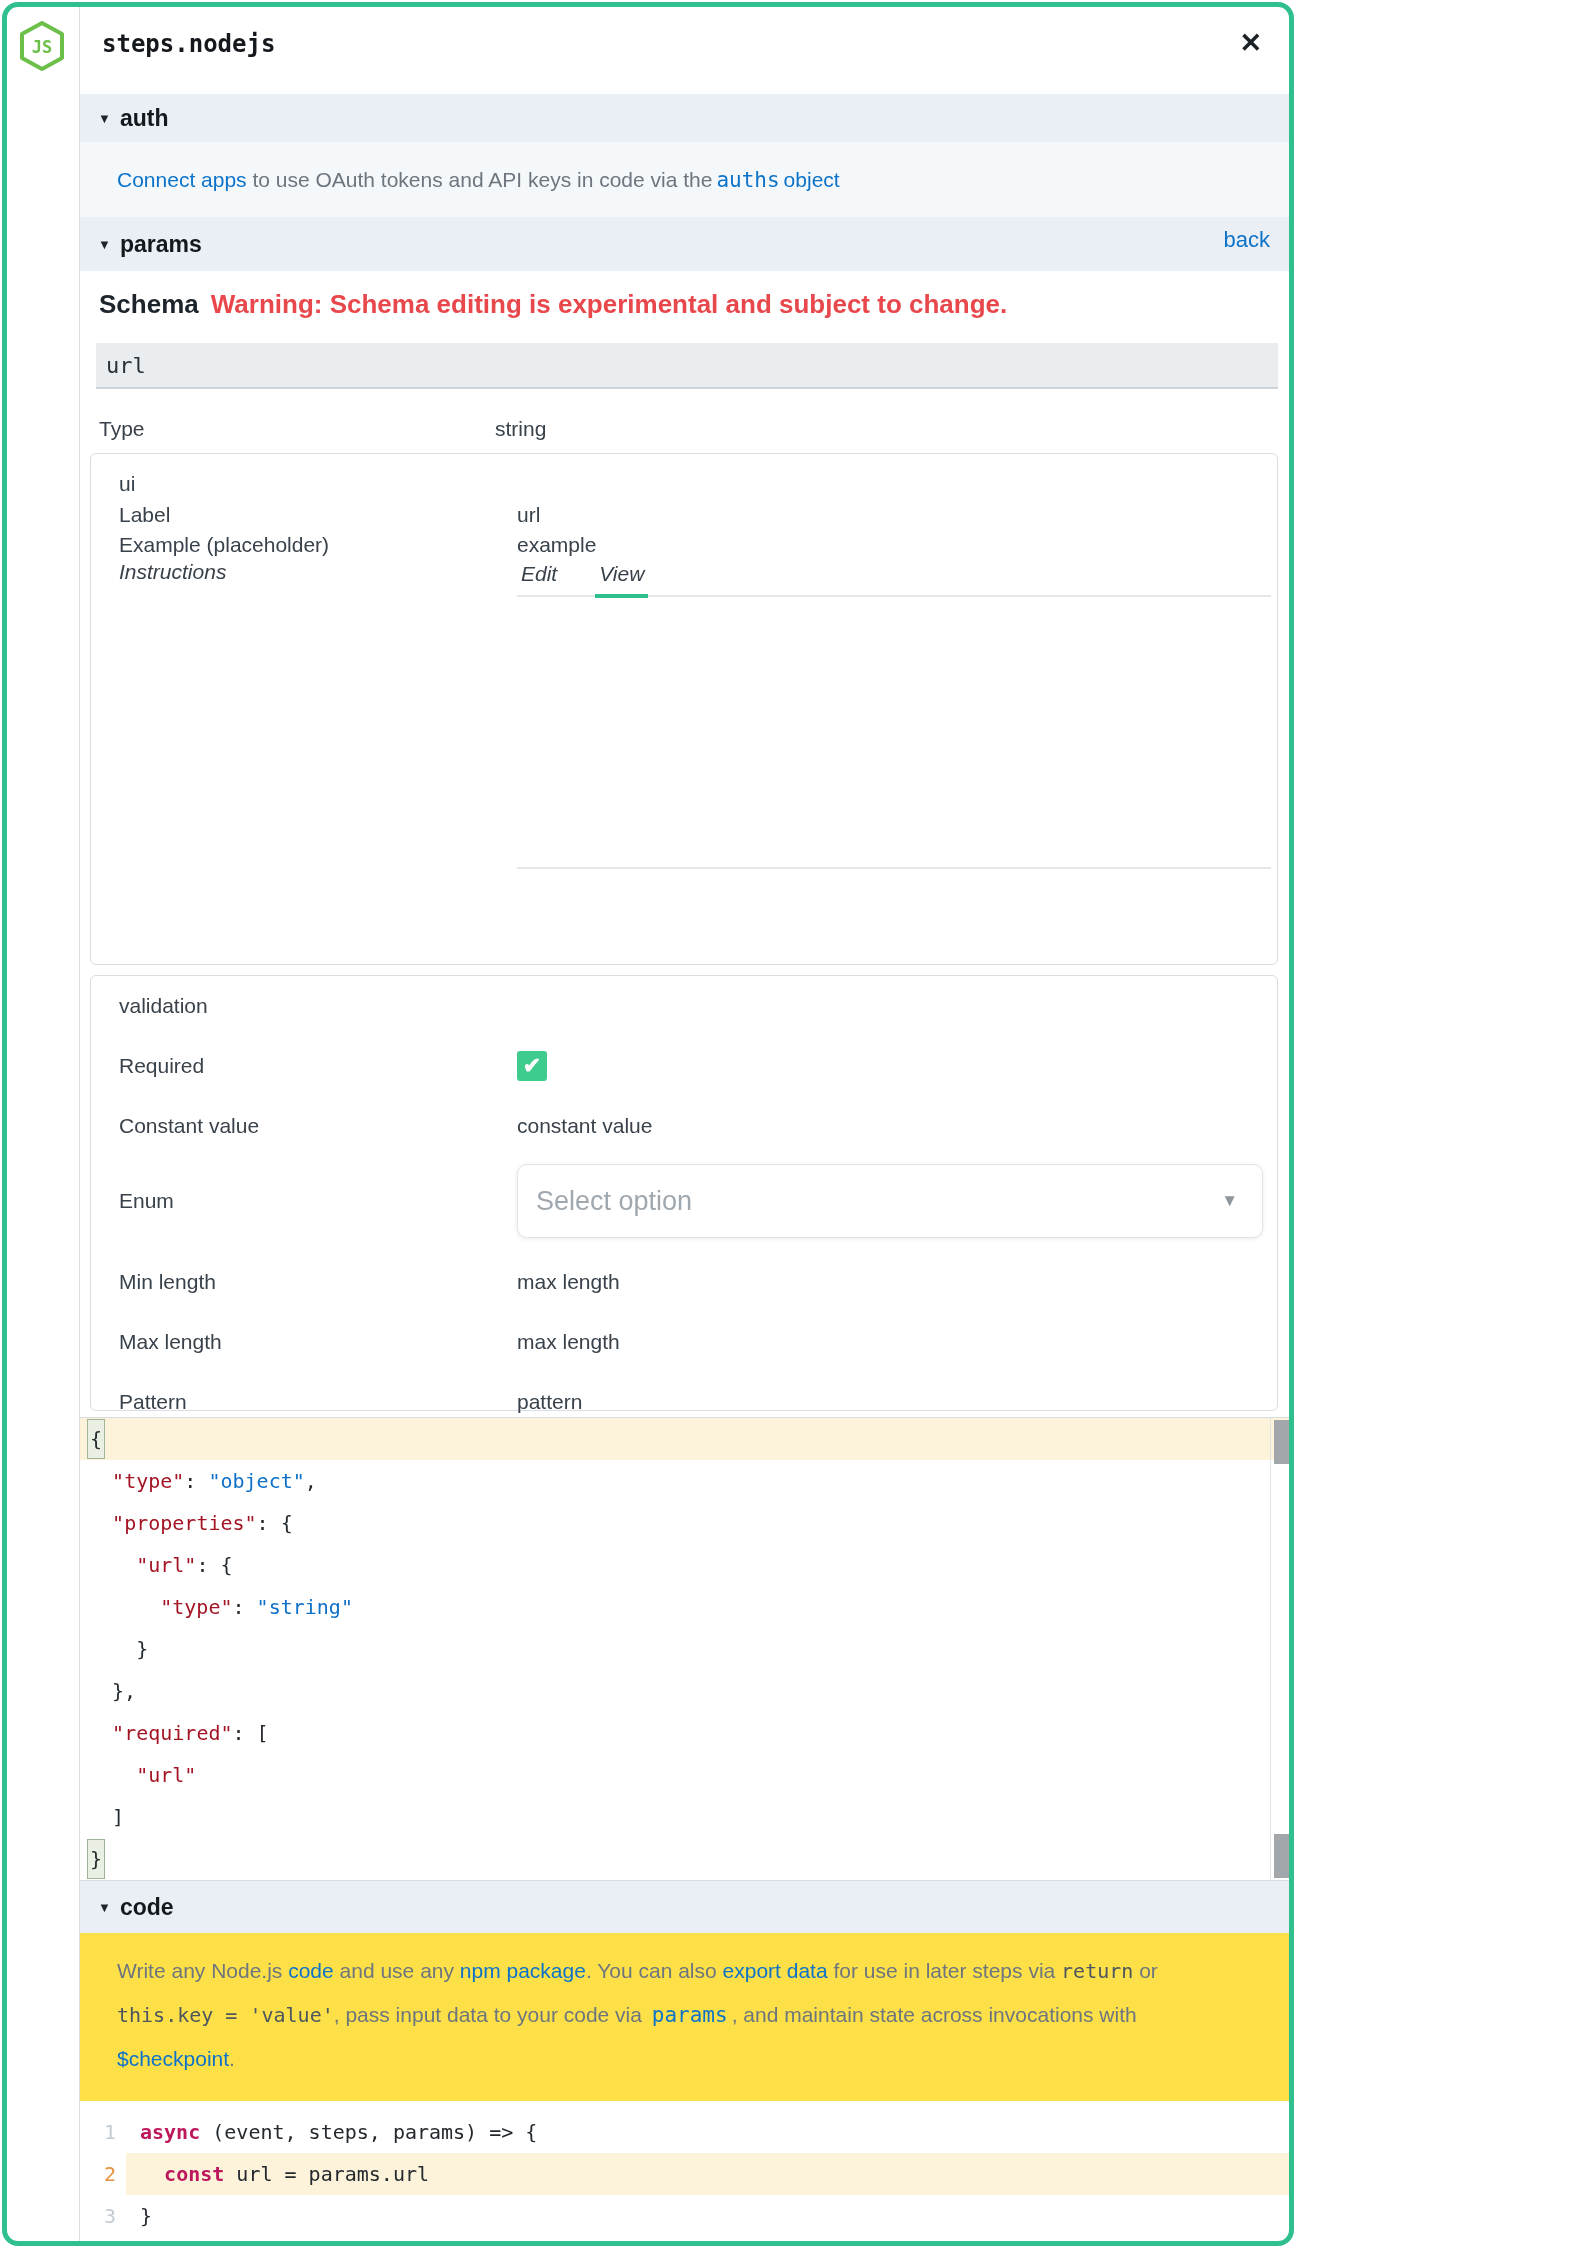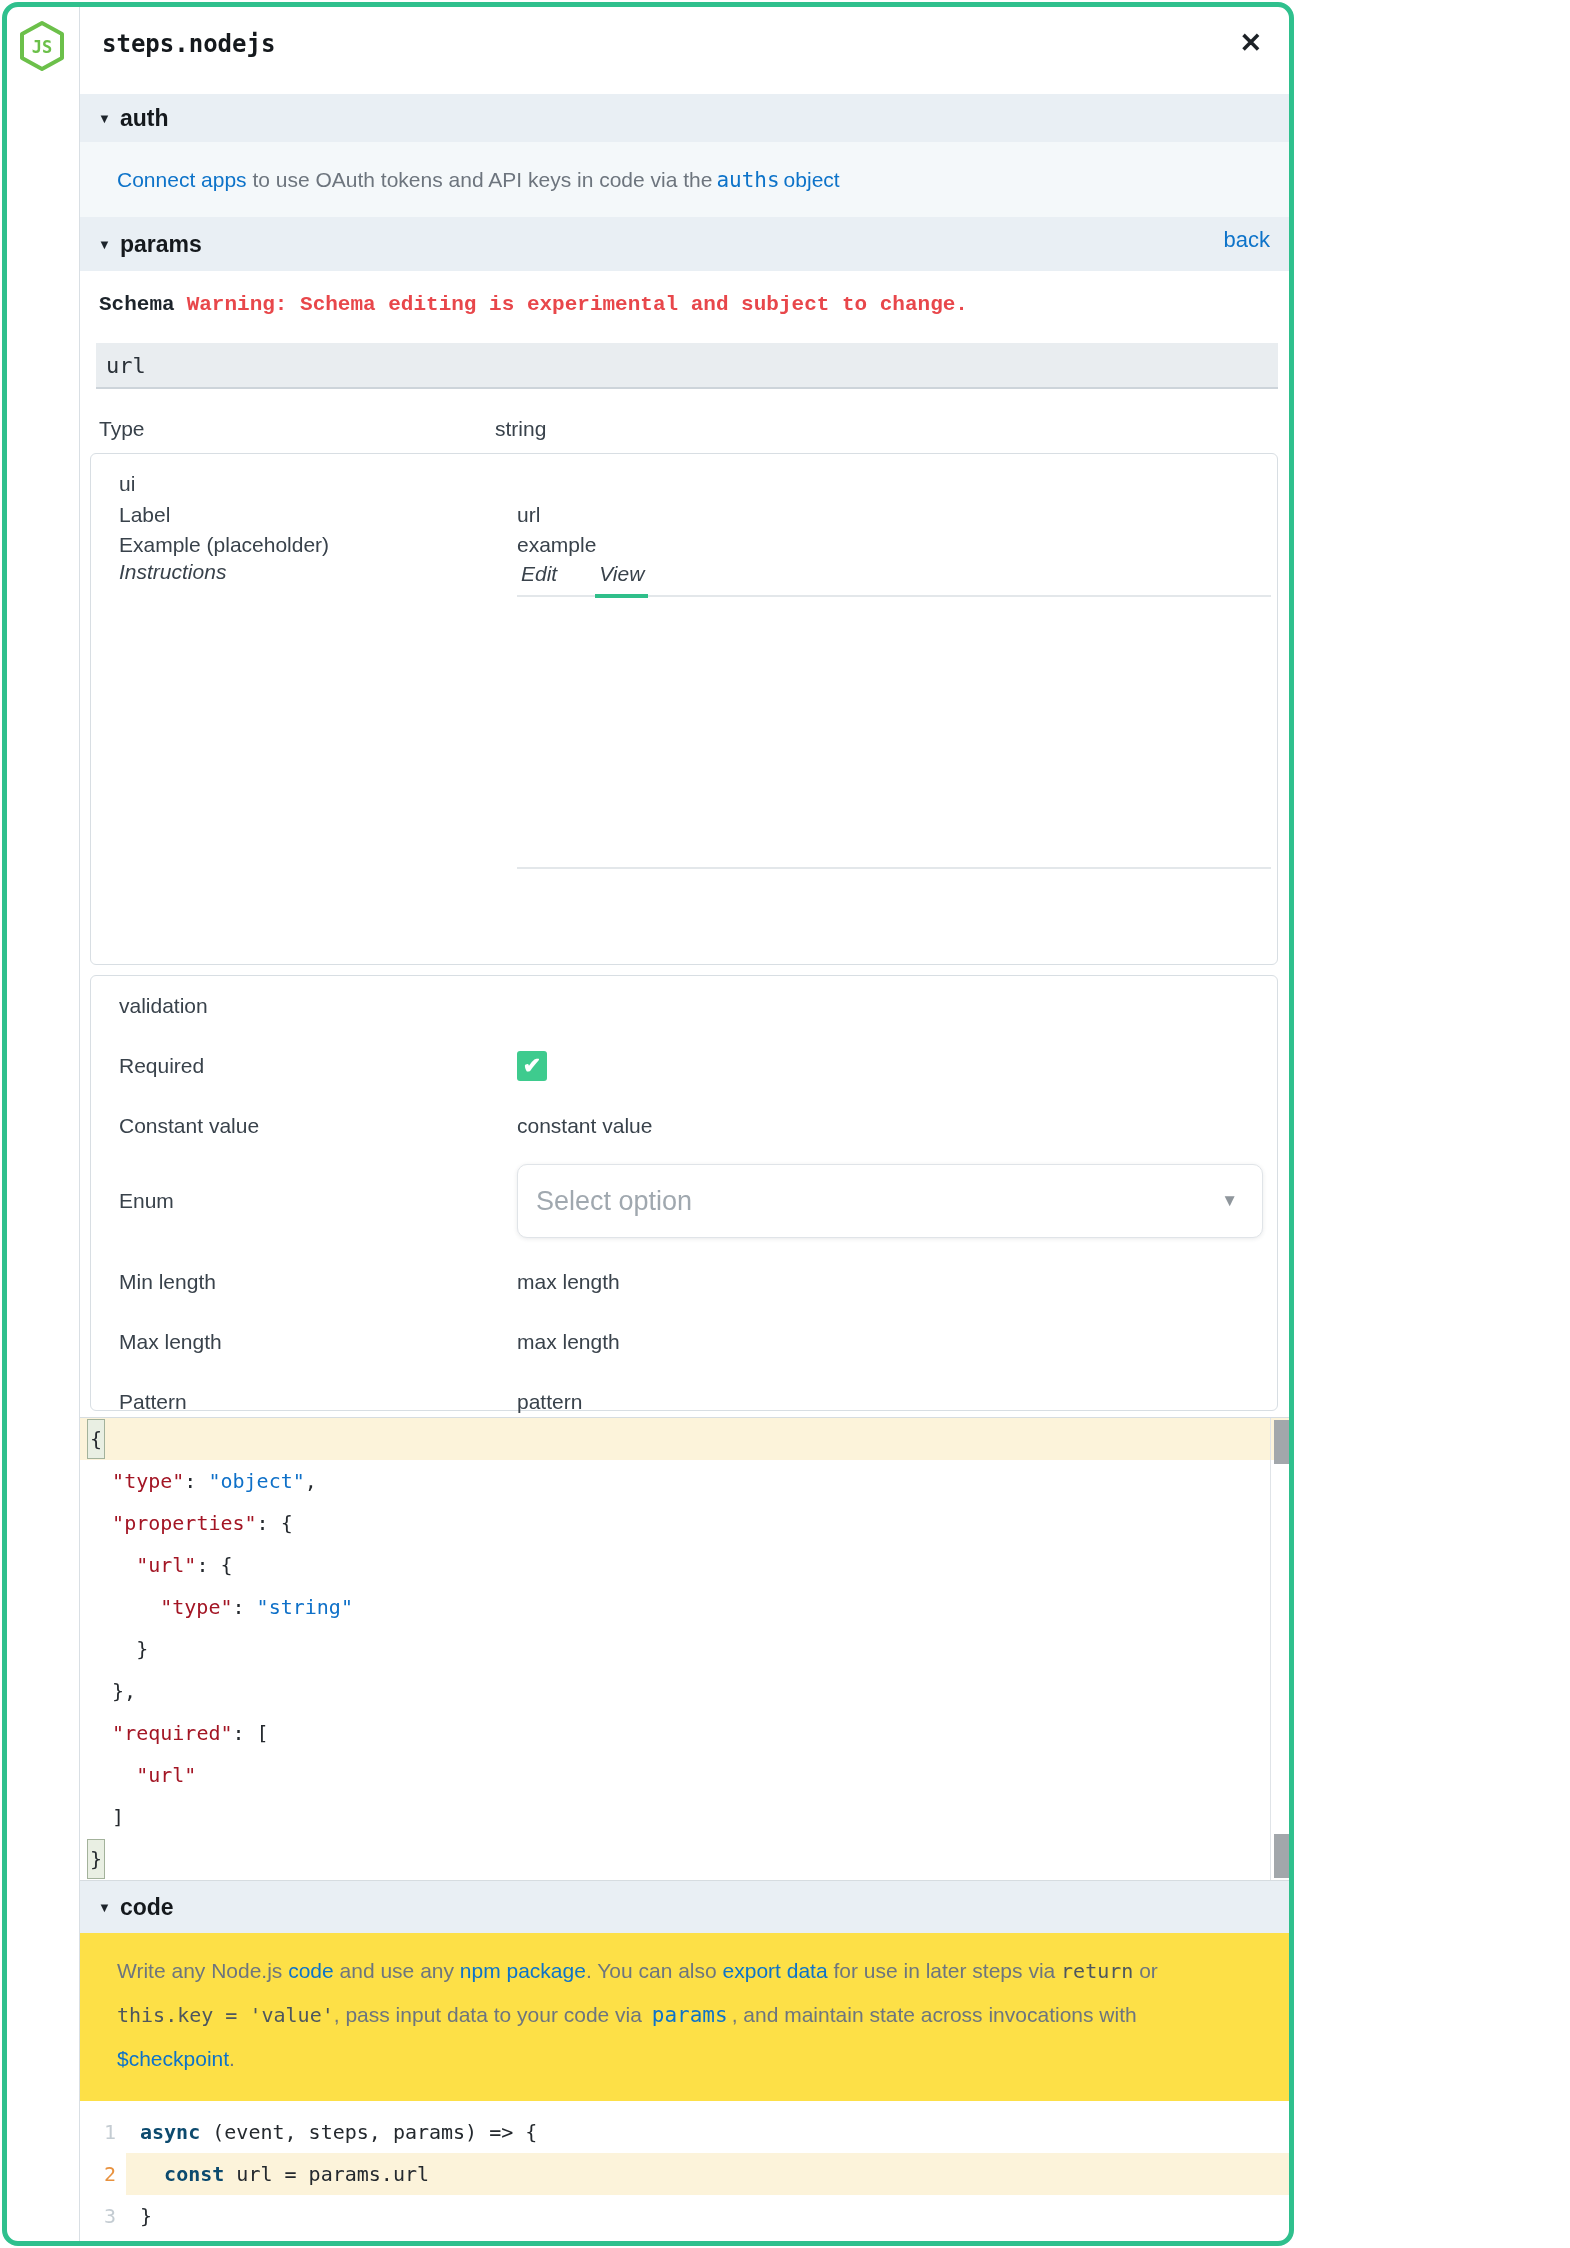--- a/index.html
+++ b/index.html
@@ -27,21 +27,21 @@
   .secbar.params-bar { height:54px; }
   .secbar.code-bar { height:52px; }
 
   .auth-desc { height:75px; background:#f4f8fa; display:flex; align-items:center; padding-left:37px; font-size:21px; color:#6d757e; }
 
   .seg-plain { color:inherit; white-space:pre-wrap; }
   .seg-link { color:#0d73c9; white-space:pre-wrap; cursor:pointer; }
   .seg-link-mono { color:#0d73c9; font-family:"DejaVu Sans Mono", monospace; font-size:21px; white-space:pre-wrap; cursor:pointer; padding:0 4px; }
   .seg-mono { color:#4d565e; font-family:"DejaVu Sans Mono", monospace; font-size:20px; white-space:pre-wrap; }
 
-  .schema-row { margin:16px 0 0 19px; height:34px; font-size:21px; display:flex; align-items:center;font-family:Liberation Mono, monospace; }
+  .schema-row { margin:16px 0 0 19px; height:34px; font-size:26px; display:flex; align-items:center; }
   .schema-row .schema-h { font-weight:bold; color:#1d242b; margin-right:12px; }
   .schema-row .schema-warn { font-weight:bold; color:#e8474b; }
 
   .name-input { margin:22px 14px 0 16px; height:46px; background:#e9edf0; border:none; border-bottom:2px solid #cdd4da;
     font-family:"DejaVu Sans Mono", monospace; font-size:22px; color:#2a3138; padding:0 0 0 10px; width:calc(100% - 30px); display:block; }
 
   .plain-row { margin-top:24px; padding-left:19px; display:flex; font-size:21px; color:#39424b; height:32px; align-items:center; }
   .plain-row .lbl { width:396px; flex:0 0 396px; }
 
   .fieldbox { margin:8px 14px 0 10px; border:1px solid #d8dee3; border-radius:6px; background:#fff; padding:18px 0 20px 28px; }
@@ -83,21 +83,21 @@
 
   .code-desc { background:#fde047; padding:16px 70px 20px 37px; font-size:21px; color:#6d757e; line-height:44px; }
 
   .code-editor { padding-top:10px; background:#fff; }
   .cline { display:flex; height:42px; line-height:42px; font-family:"DejaVu Sans Mono", monospace; font-size:20px; }
   .cgutter { width:46px; flex:0 0 46px; text-align:right; padding-right:10px; color:#c4ccd2; }
   .cline.active .cgutter { color:#e8923f; }
   .ccode { flex:1; padding-left:14px; color:#24292e; }
   .ccode span { white-space:pre; }
   .cline.active .ccode { background:#fcf3da; }
-  .tok-kw { color:#0c4a6e; font-weight:bold; }
+  .tok-kw { color:#be185d; font-weight:bold; }
 </style>
 </head>
 <body>
 
 <div class="page">
   <div class="frame"></div>
   <div class="inner">
 
     <div class="gutter-col">
       <svg class="step-icon" width="48" height="52" viewBox="0 0 48 52">

